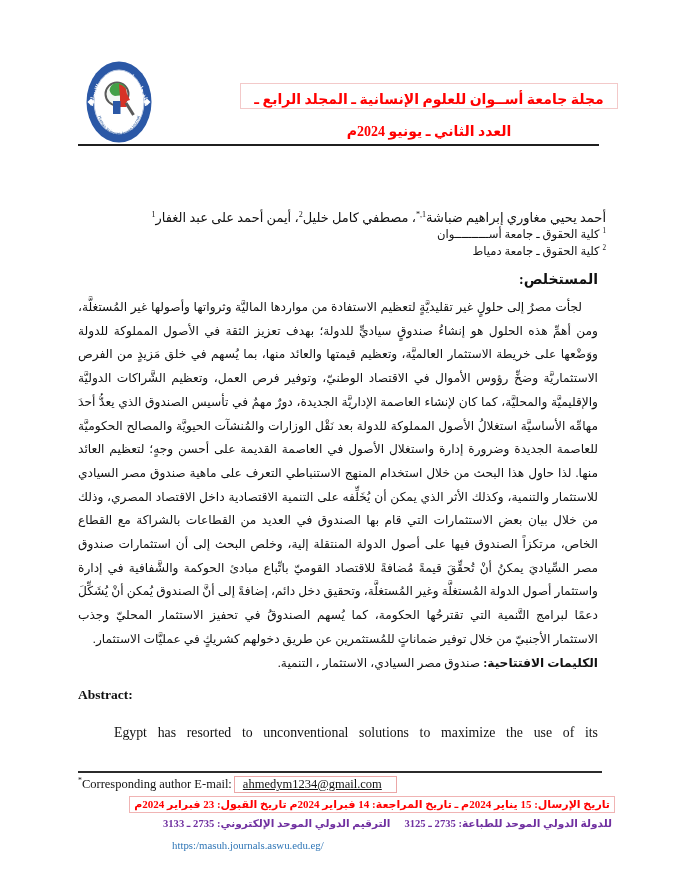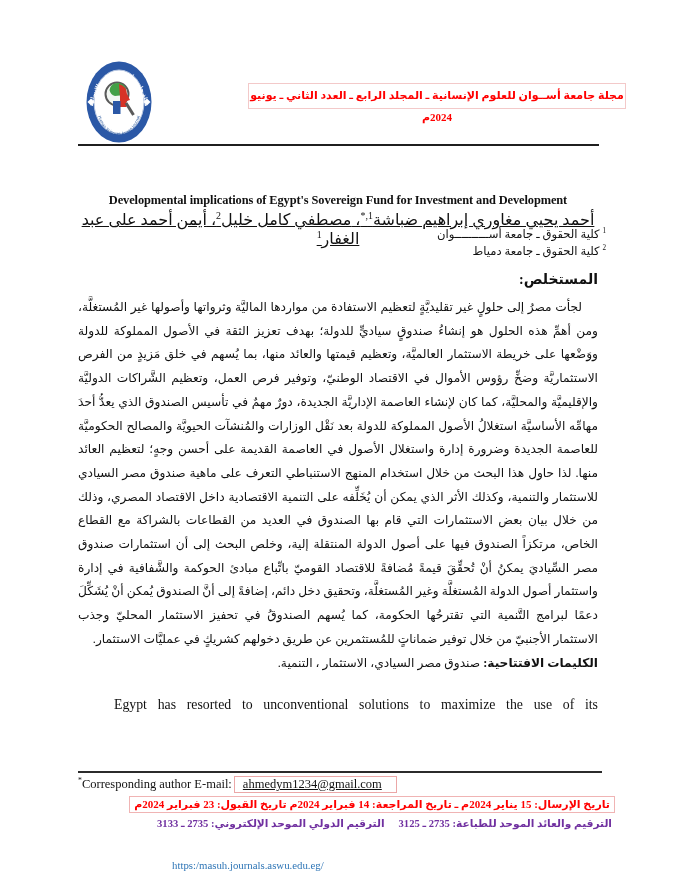--- a/index.html
+++ b/index.html
@@ -5,34 +5,33 @@
   html,body{margin:0;padding:0;background:#e8e8e8;}
   .page{
     position:relative;width:675px;height:873px;background:#ffffff;
     margin:0 auto;overflow:hidden;
     font-family:"Liberation Serif","DejaVu Sans",serif;color:#111;
   }
   .abs{position:absolute;}
   
   .logo{left:86px;top:61px;width:66px;height:82px;}
   .journal-line{
-    left:240px;top:83px;width:376px;height:24px;line-height:22px;
-    text-align:center;direction:rtl;font-weight:bold;font-size:11px;
+    left:240px;top:83px;width:376px;height:24px;line-height:32px;
+    text-align:center;direction:rtl;font-weight:bold;font-size:14px;
     border:1px solid #f3c9c9;
-    margin-left:8px;
   }
   .rule{background:#1f1f1f;}
   .rule-header{left:78px;top:144px;width:521px;height:2px;}
   
   .title-ar{left:70px;top:161px;width:536px;text-align:center;direction:rtl;
     font-weight:bold;font-size:17px;line-height:26px;}
   .title-en{left:70px;top:193px;width:536px;text-align:center;
     font-weight:bold;font-size:12.4px;letter-spacing:-0.1px;}
-  .authors{left:70px;top:210px;width:536px;text-align:center;direction:rtl;
-    font-size:16px;text-decoration:underline;}
+  .authors{left:70px;top:210px;width:536px;text-align:right;direction:rtl;
+    font-size:13px;}
   .affil{left:70px;width:536px;direction:rtl;font-size:11.6px;}
   .affil-1{top:227px;}
   .affil-2{top:244px;}
   sup{font-size:62%;line-height:0;}
   
   .abstract-ar-heading{left:78px;top:271px;width:520px;text-align:right;direction:rtl;
     font-weight:bold;font-size:14px;}
   .mid-flow{left:78px;top:296px;width:520px;}
   .para-ar{direction:rtl;text-align:justify;font-size:12.2px;line-height:23.7px;
     text-indent:16px;margin:0;}
@@ -45,21 +44,21 @@
   .rule-footnote{left:78px;top:771px;width:524px;height:2px;background:#2b2b2b;}
   .corresponding{left:78px;top:777px;font-size:12.5px;}
   .email-link{color:#111;text-decoration:underline;border:1px solid #eba7a7;
     padding:0 14px 1px 8px;margin-left:2px;}
   .dates-line{right:60px;top:796px;direction:rtl;color:#ff0000;font-weight:bold;
     font-size:11px;border:1px solid #f0b4b4;padding:1px 4px;}
   .issn-line{right:63px;top:817px;direction:rtl;color:#7030a0;font-weight:bold;
     font-size:10.6px;}
   .issn-line .issn-block{margin-inline-end:0;}
   .issn-line .issn-electronic{margin-inline-start:14px;}
-  .journal-url{left:172px;top:859px;font-size:10.8px;color:#2e75b6;text-decoration:none;}
+  .journal-url{left:172px;top:839px;font-size:10.8px;color:#2e75b6;text-decoration:none;}
   a{cursor:pointer;}
 </style>
 </head>
 <body>
 
 <div class="page">
 
   <svg class="abs logo" viewBox="0 0 66 82">
     <ellipse cx="33" cy="41" rx="32.5" ry="40.5" fill="#2b58a6"></ellipse>
     <ellipse cx="33" cy="41" rx="25" ry="32" fill="#ffffff" stroke="#b9c8e2" stroke-width="1"></ellipse>
@@ -79,38 +78,38 @@
       <path d="M 33 23 Q 40.5 25 41 33 L 44 39 L 40.5 40 L 40.5 46 L 34 46 L 34 36 Z" fill="#d73327"></path>
       <rect x="27" y="40" width="7.5" height="13" fill="#2b58a6"></rect>
       <line x1="40" y1="42" x2="47.5" y2="54" stroke="#5a5a5a" stroke-width="3"></line>
     </g>
   </svg>
 
   <div class="abs journal-line" style="color:#ff0000">مجلة جامعة أســوان للعلوم الإنسانية ـ المجلد الرابع ـ العدد الثاني ـ يونيو 2024م</div>
 
   <div class="abs rule rule-header"></div>
 
-  <div class="abs title-en">Developmental implications of Egypt's Sovereign Fund for Investment and Development</div>
 
   <div class="abs authors"><span>أحمد يحيي مغاوري إبراهيم ضباشة</span><sup>1,*</sup><span>، </span><span>مصطفي كامل خليل</span><sup>2</sup><span>، </span><span>أيمن أحمد على عبد الغفار</span><sup>1</sup></div>
 
   <div class="abs affil affil-1"><sup>1</sup><span> كلية الحقوق ـ جامعة أســــــــــوان</span></div>
   <div class="abs affil affil-2"><sup>2</sup><span> كلية الحقوق ـ جامعة دمياط</span></div>
 
   <div class="abs abstract-ar-heading">المستخلص:</div>
 
   <div class="abs mid-flow">
     <p class="para-ar">لجأت مصرُ إلى حلولٍ غير تقليديَّةٍ لتعظيم الاستفادة من مواردها الماليَّة وثرواتها وأصولها غير المُستغلَّة، ومن أهمِّ هذه الحلول هو إنشاءُ صندوقٍ سياديٍّ للدولة؛ بهدف تعزيز الثقة في الأصول المملوكة للدولة ووَضْعها على خريطة الاستثمار العالميَّة، وتعظيم قيمتها والعائد منها، بما يُسهم في خلق مَزيدٍ من الفرص الاستثماريَّة وضخِّ رؤوس الأموال في الاقتصاد الوطنيّ، وتوفير فرص العمل، وتعظيم الشَّراكات الدوليَّة والإقليميَّة والمحليَّة، كما كان لإنشاء العاصمة الإداريَّة الجديدة، دورٌ مهمٌ في تأسيس الصندوق الذي يعدُّ أحدَ مهامِّه الأساسيَّة استغلالُ الأصول المملوكة للدولة بعد نَقْل الوزارات والمُنشآت الحيويَّة والمصالح الحكوميَّة للعاصمة الجديدة وضرورة إدارة واستغلال الأصول في العاصمة القديمة على أحسن وجهٍ؛ لتعظيم العائد منها. لذا حاول هذا البحث من خلال استخدام المنهج الاستنباطي التعرف على ماهية صندوق مصر السيادي للاستثمار والتنمية، وكذلك الأثر الذي يمكن أن يُخَلِّفه على التنمية الاقتصادية داخل الاقتصاد المصري، وذلك من خلال بيان بعض الاستثمارات التي قام بها الصندوق في العديد من القطاعات بالشراكة مع القطاع الخاص، مرتكزاً الصندوق فيها على أصول الدولة المنتقلة إلية، وخلص البحث إلى أن استثمارات صندوق مصر السِّياديَ يمكنُ أنْ تُحقِّقَ قيمةً مُضافةً للاقتصاد القوميّ باتِّباع مبادئ الحوكمة والشَّفافية في إدارة واستثمار أصول الدولة المُستغلَّة وغير المُستغلَّة، وتحقيق دخل دائم، إضافةً إلى أنَّ الصندوق يُمكن أنْ يُشَكِّلَ دعمًا لبرامج التَّنمية التي تقترحُها الحكومة، كما يُسهم الصندوقُ في تحفيز الاستثمار المحليّ وجذب الاستثمار الأجنبيّ من خلال توفير ضماناتٍ للمُستثمرين عن طريق دخولهم كشريكٍ في عمليَّات الاستثمار.</p>
     <div class="keywords"><span class="kw-label">الكليمات الافتتاحية:</span><span> صندوق مصر السيادي، الاستثمار ، التنمية.</span></div>
+    <div class="abstract-en-heading">Abstract:</div>
     <p class="para-en">Egypt has resorted to unconventional solutions to maximize the use of its</p>
   </div>
 
   <div class="abs rule-footnote"></div>
 
   <div class="abs corresponding"><sup>*</sup><span>Corresponding author E-mail:</span><a class="email-link">ahmedym1234@gmail.com</a></div>
 
   <div class="abs dates-line">تاريخ الإرسال: 15 يناير 2024م ـ تاريخ المراجعة: 14 فبراير 2024م تاريخ القبول: 23 فبراير 2024م</div>
 
-  <div class="abs issn-line"><span class="issn-block"><span>الترقيم والعائد الموحد للطباعة: </span><span>2735 ـ 3125</span></span><span class="issn-block issn-electronic"><span>الترقيم الدولي الموحد الإلكتروني: </span><span>2735 ـ 3133</span></span></div>
+  <div class="abs issn-line"><span class="issn-block"><span>للدولة الدولي الموحد للطباعة: </span><span>2735 ـ 3125</span></span><span class="issn-block issn-electronic"><span>الترقيم الدولي الموحد الإلكتروني: </span><span>2735 ـ 3133</span></span></div>
 
   <a class="abs journal-url">https:/masuh.journals.aswu.edu.eg/</a>
 
 </div>
 
 </body></html>

